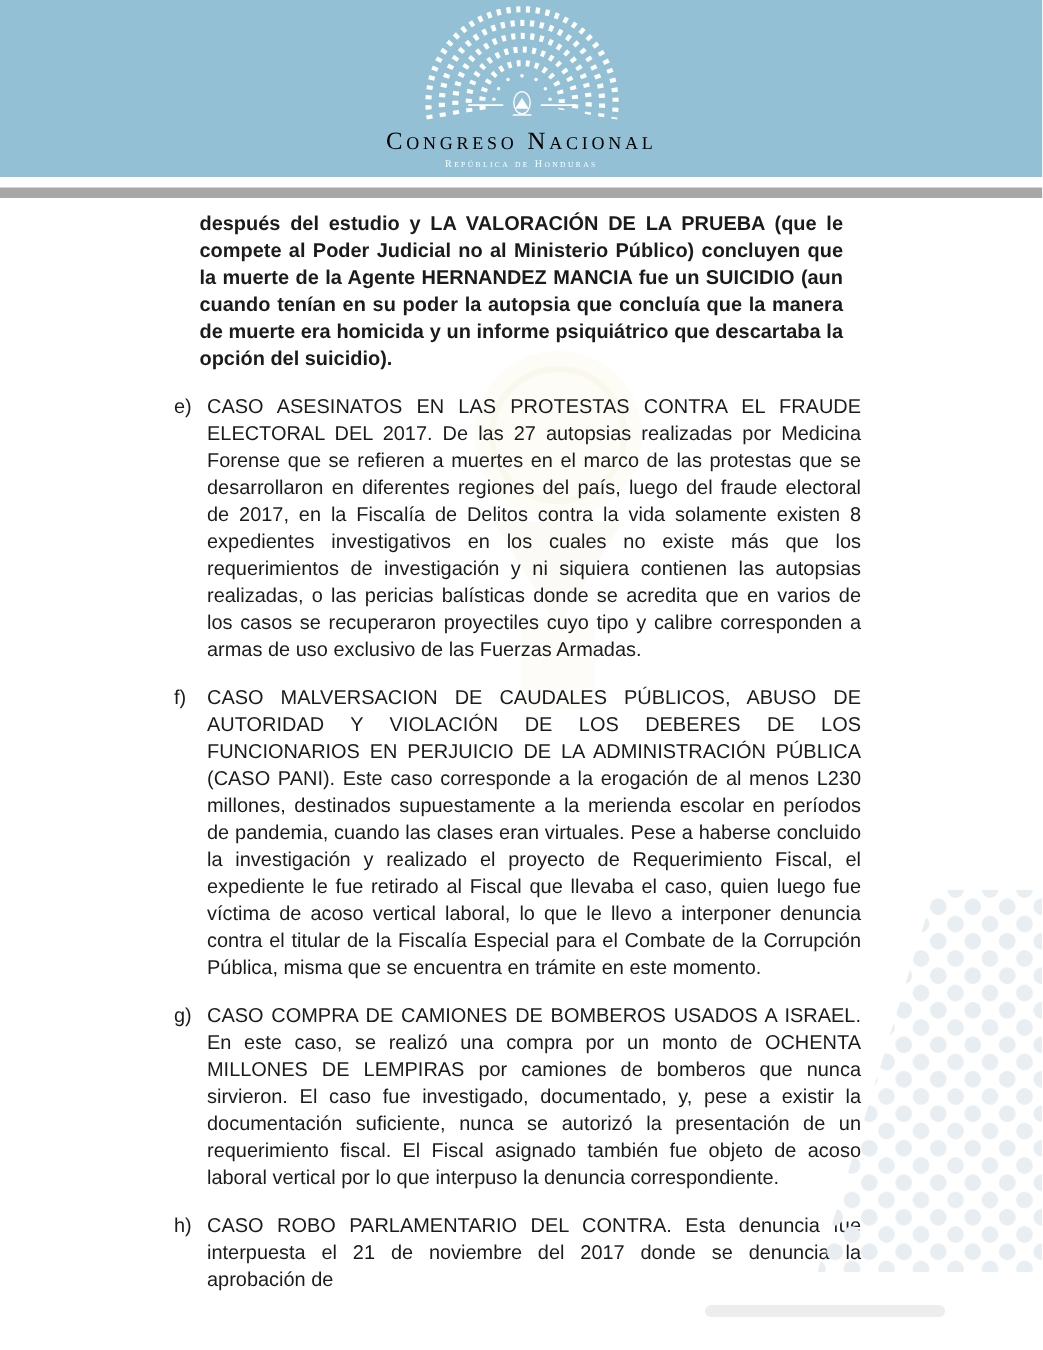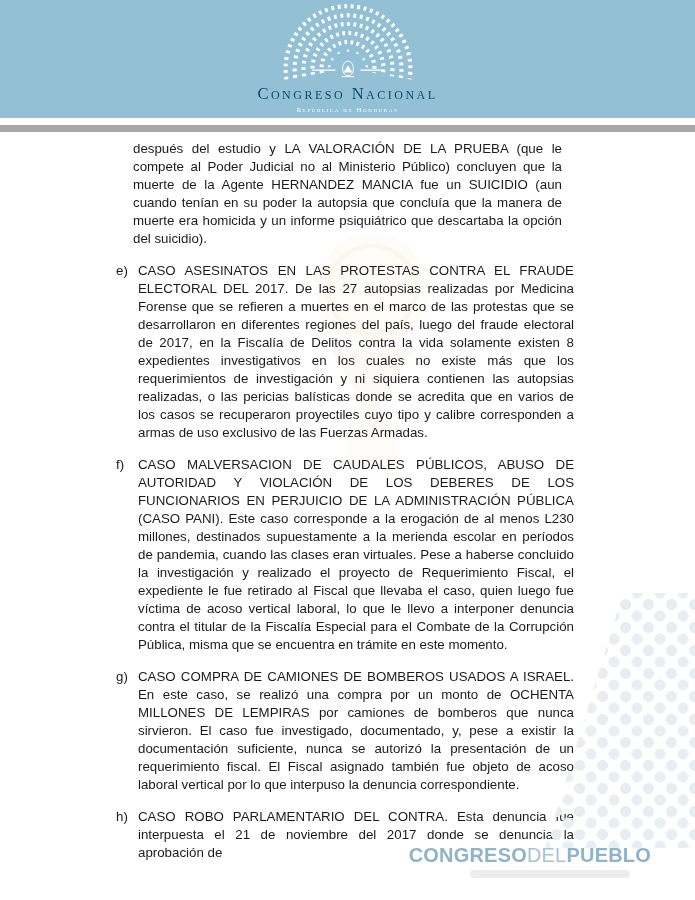--- a/index.html
+++ b/index.html
@@ -8,21 +8,21 @@
     overflow:hidden; font-family:"Liberation Sans", sans-serif;
   }
 
   
   .banner {
     position:absolute; top:0; left:0; width:695px; height:118px;
     background:#93c0d4; display:flex; flex-direction:column; align-items:center;
   }
   .logo-arc { margin-top:3px; display:block; }
   .banner-title {
-    color:#0c4a6e; font-family:"Liberation Serif", serif;
+    color:#000000; font-family:"Liberation Serif", serif;
     font-variant:small-caps; font-size:16.5px; letter-spacing:2.5px;
     line-height:1; margin-top:5px;
   }
   .banner-subtitle {
     color:#ffffff; font-family:"Liberation Serif", serif;
     font-variant:small-caps; font-size:6.8px; letter-spacing:1.6px;
     line-height:1; margin-top:4px;
   }
 
   .divider {
@@ -34,21 +34,21 @@
   .watermark {
     position:absolute; left:295px; top:228px; width:155px; height:260px;
     opacity:0.5; pointer-events:none;
   }
 
   
   .content {
     position:absolute; top:140px; left:112px; width:462px;
     font-size:13.3px; line-height:18px; color:#1b1b1b;
   }
-  .intro { margin:0 12px 14px 21px; text-align:justify; }
+  .intro { margin:0 12px 14px 21px; text-align:justify;font-weight:bold; }
   .item {
     position:relative; padding-left:26px; text-align:justify;
     margin:0 0 14px 0;
   }
   .item-label { position:absolute; left:4px; top:0; }
   .heading { font-weight:normal; }
 
   
   .dots {
     position:absolute; right:0; top:593px; width:150px; height:255px;
@@ -134,16 +134,15 @@
     </div>
 
     <div class="item">
       <span class="item-label">h)</span>
       <span class="heading">CASO ROBO PARLAMENTARIO DEL CONTRA.</span><span> Esta denuncia fue interpuesta el 21 de noviembre del 2017 donde se denuncia la aprobación de</span>
     </div>
   </div>
 
   <div class="dots"></div>
 
-  <div class="footer-mark"><span>CONGRESO</span><span class="light">DEL</span><span>PUEBLO</span></div>
   <div class="footer-bar"></div>
 
 </div>
 
 </body></html>

